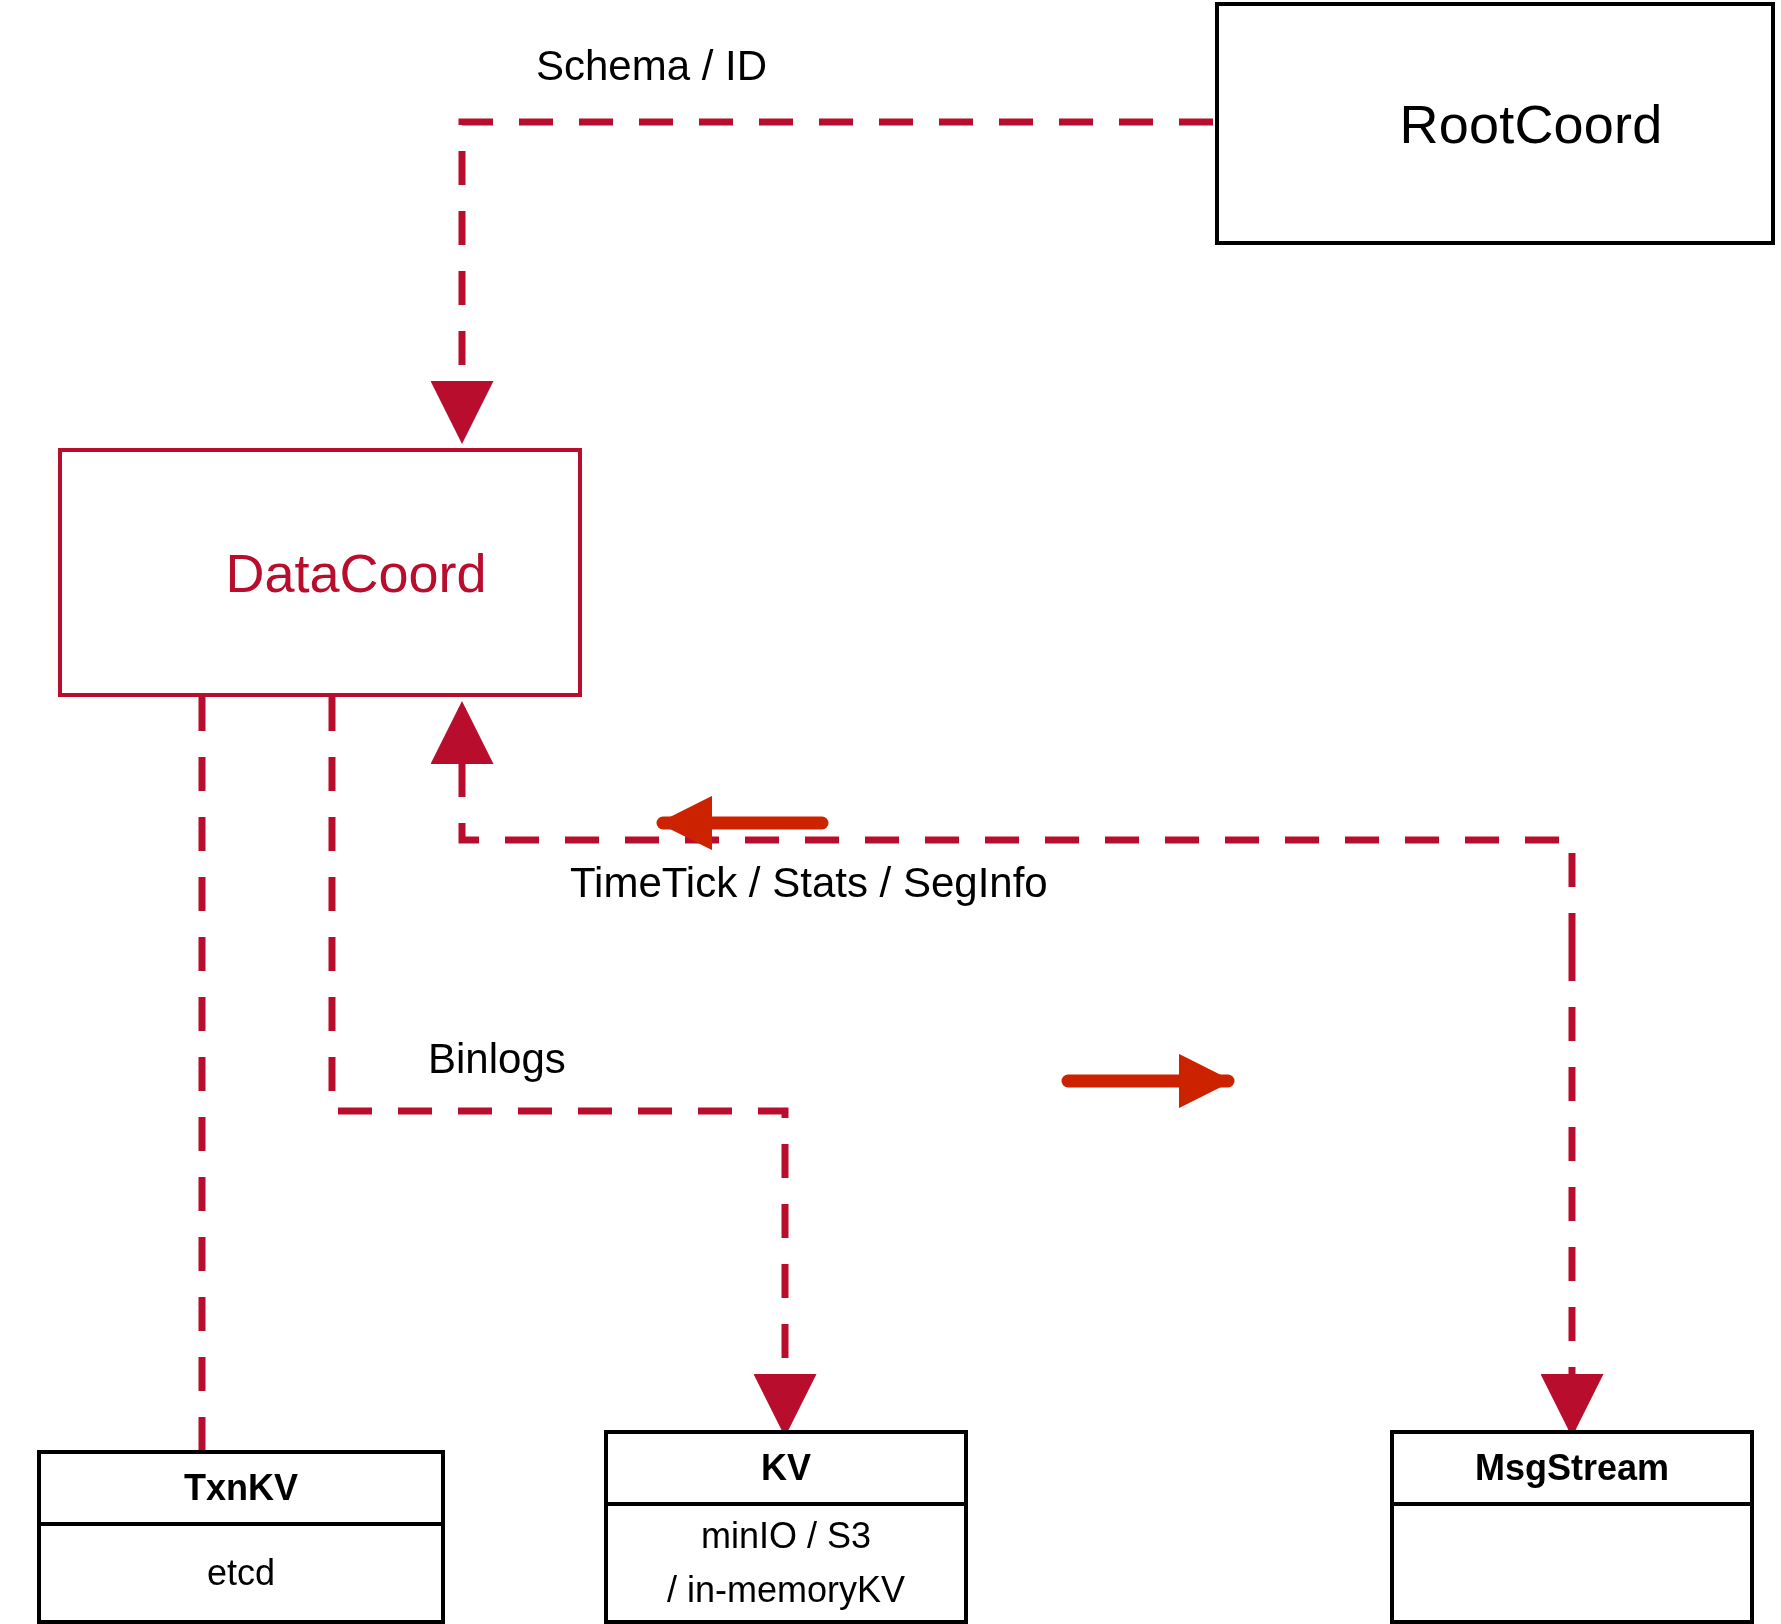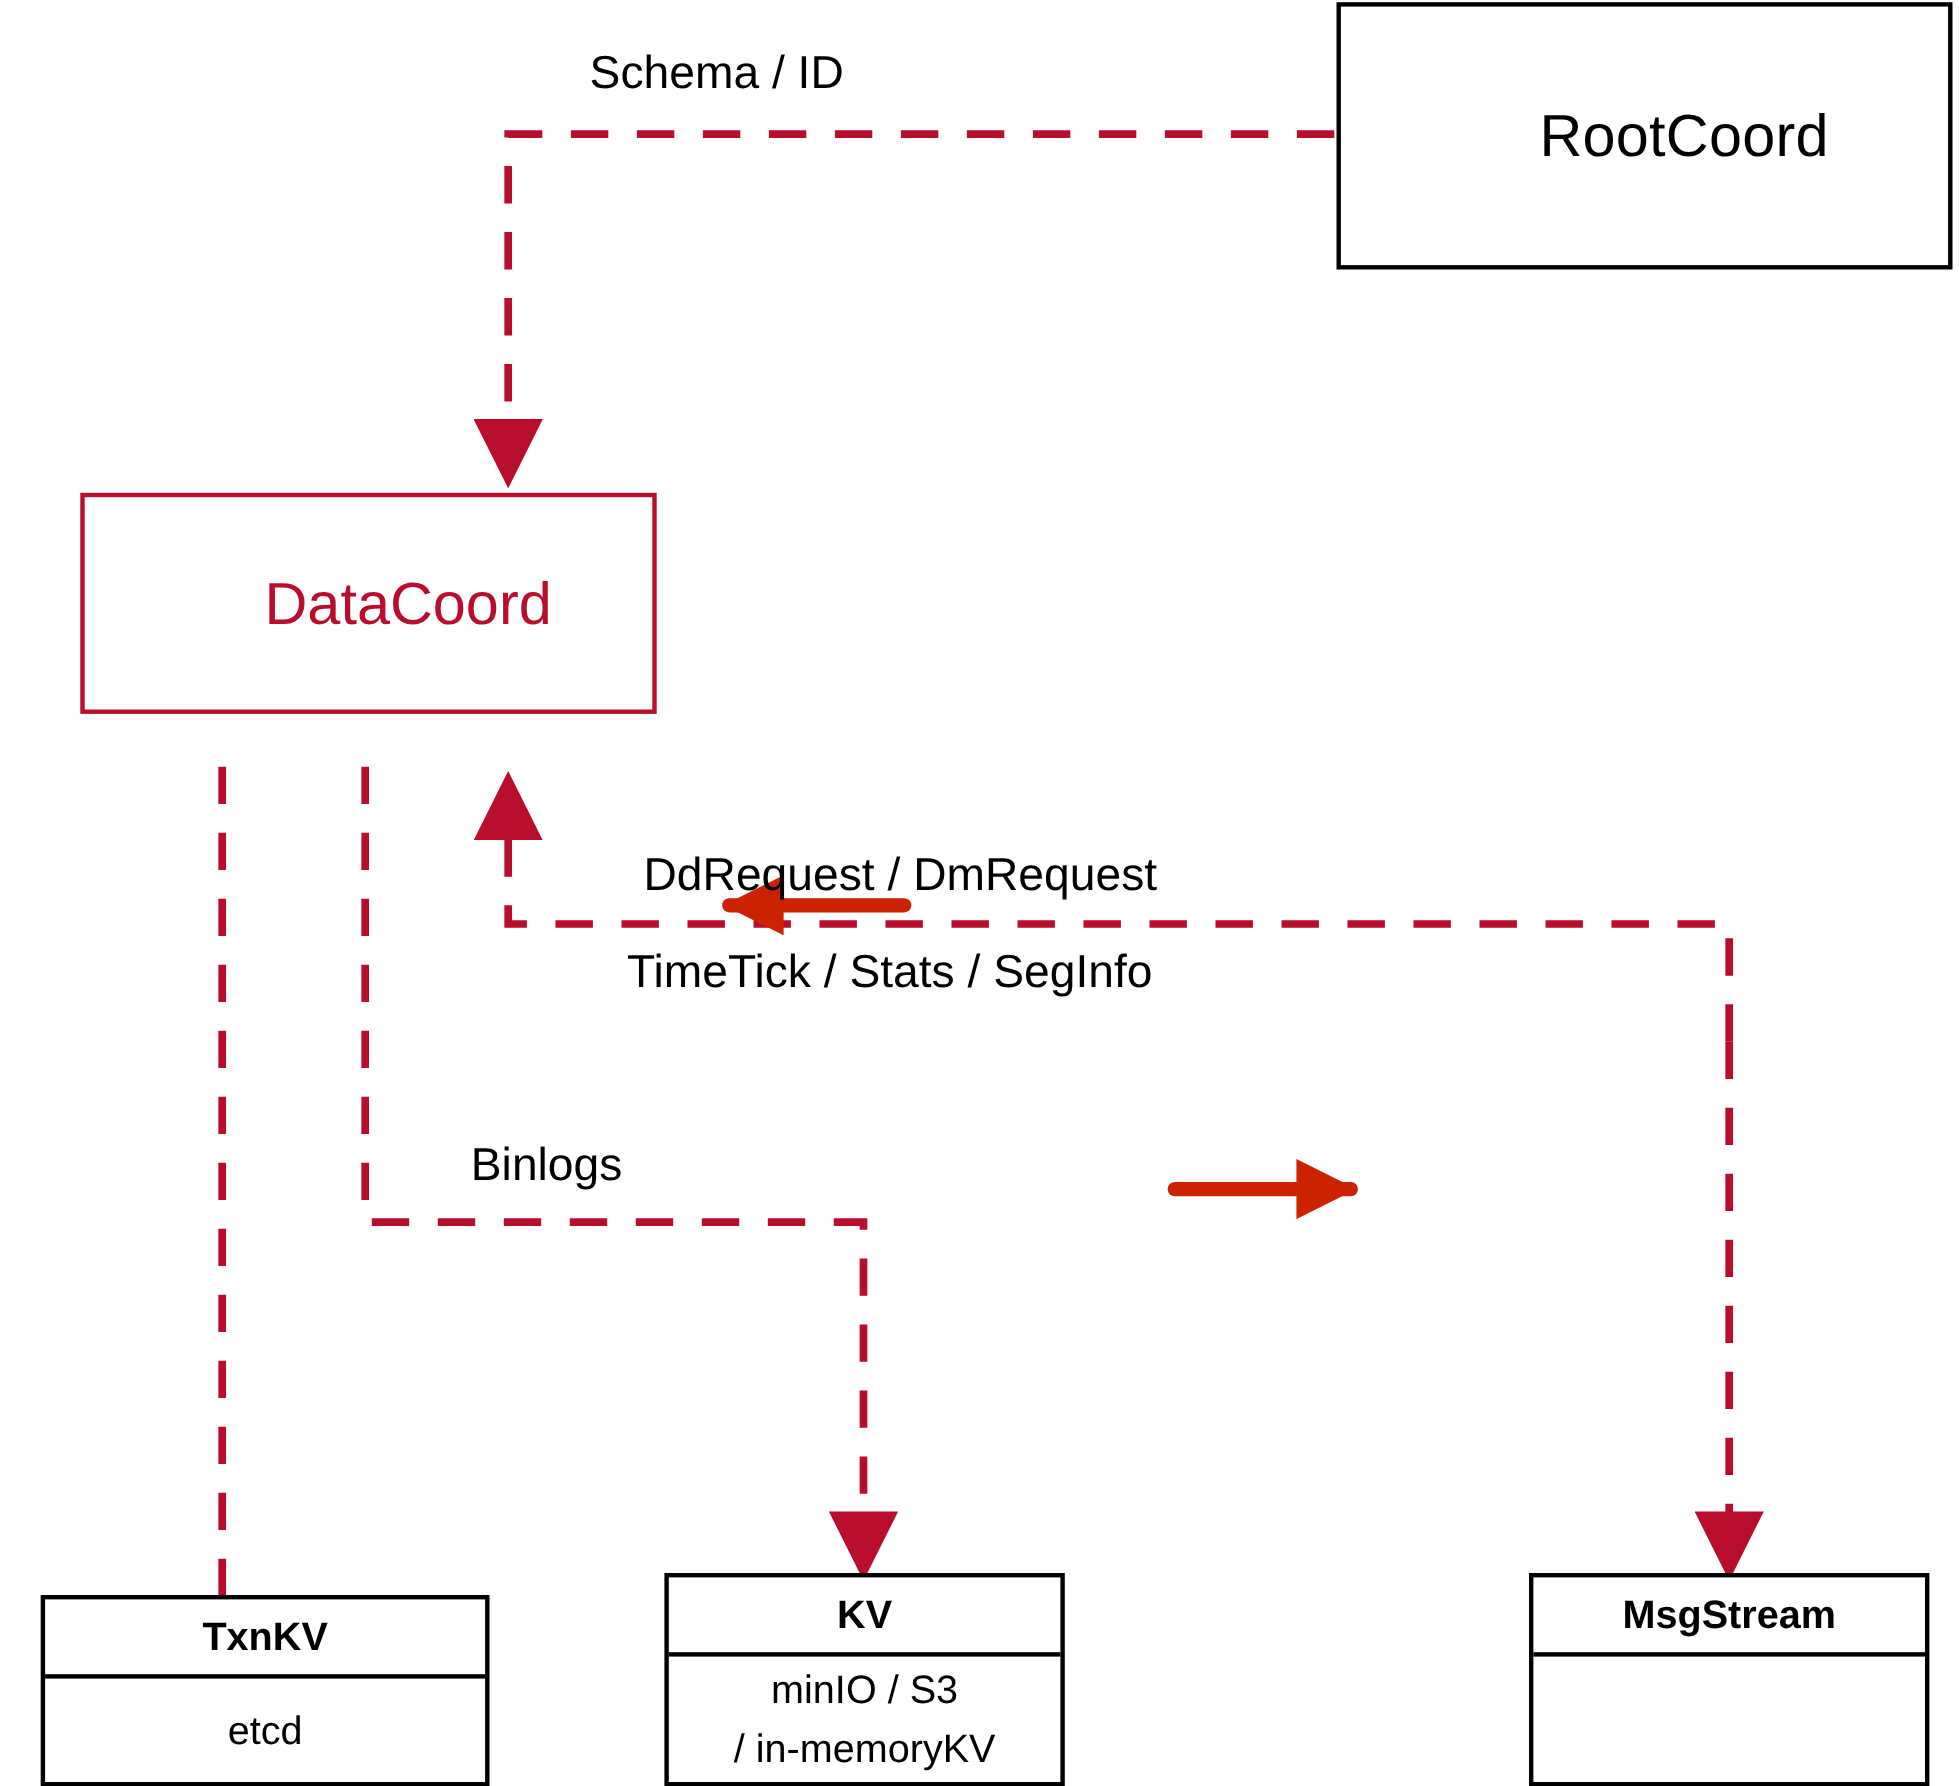--- a/index.html
+++ b/index.html
@@ -126,21 +126,21 @@
 
     <path d="M1068,1081 L1228,1081" fill="none" stroke="#CC2200" stroke-width="13" stroke-linecap="round" marker-end="url(#arrowBright)"></path>
   </svg>
 
   <div class="node black" style="left:1215px; top:2px; width:560px; height:243px;">
     <div class="node-title">
       <span class="title-big">RootCoord</span>
     </div>
   </div>
 
-  <div class="node crimson" style="left:73px; top:448px; width:524px; height:201px;">
+  <div class="node crimson" style="left:58px; top:448px; width:524px; height:249px;">
     <div class="node-title">
       <span class="title-crimson">DataCoord</span>
     </div>
   </div>
 
   <div class="node black" style="left:8px; top:1450px; width:408px; height:174px;margin-left:29px;">
     <div class="split-head" style="height:68px;">
       <span>TxnKV</span>
     </div>
     <div class="split-divider" style="top:68px;"></div>
@@ -164,23 +164,20 @@
     <div class="split-head" style="height:68px;">
       <span>MsgStream</span>
     </div>
     <div class="split-divider" style="top:68px;"></div>
   </div>
 
   <div class="edge-label" style="left:536px; top:45px;">
     <span>Schema / ID</span>
   </div>
 
-  <div class="edge-label" style="left:585px; top:774px;">
-    <span>DdRequest / DmRequest</span>
-  </div>
 
   <div class="edge-label" style="left:570px; top:862px;">
     <span>TimeTick / Stats / SegInfo</span>
   </div>
 
   <div class="edge-label" style="left:428px; top:1038px;">
     <span>Binlogs</span>
   </div>
 
 </div>

